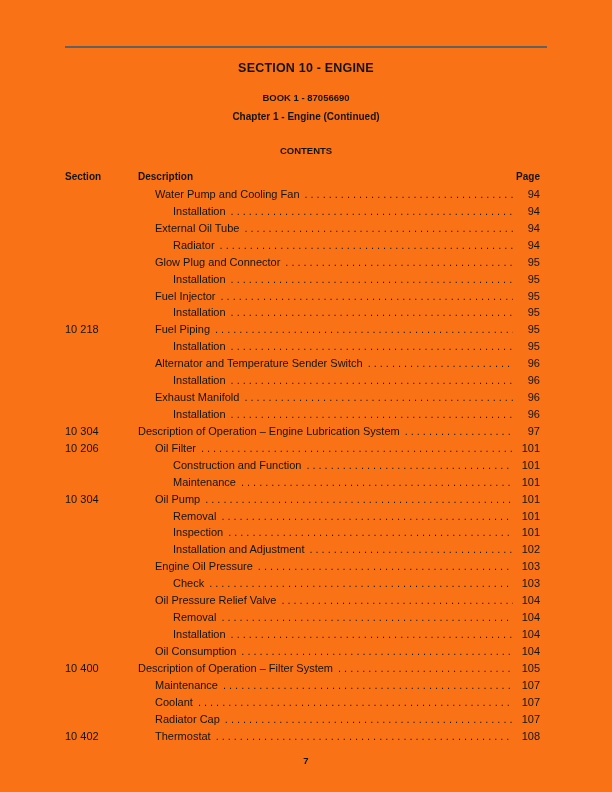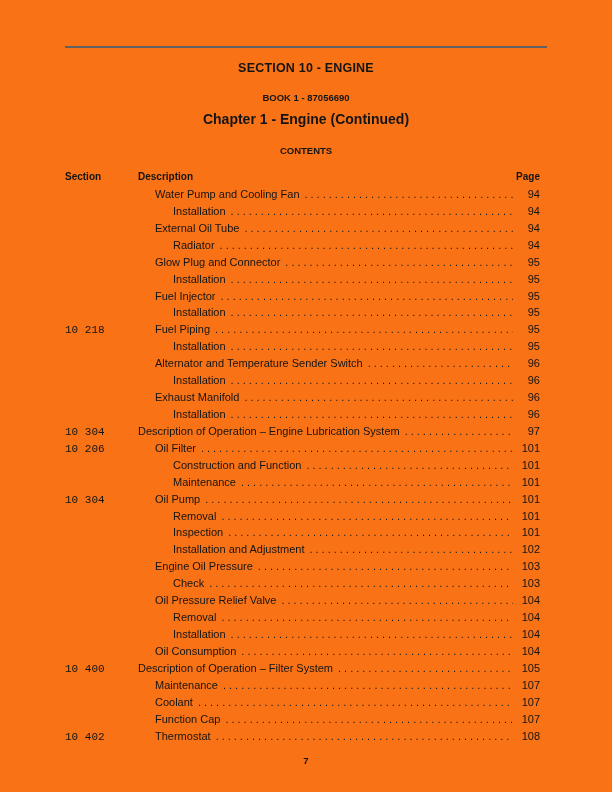--- a/index.html
+++ b/index.html
@@ -17,21 +17,21 @@
   }
   .top-rule {
     position: absolute;
     left: 65px; top: 46px;
     width: 482px; height: 2px;
     background: #616161;
   }
   .centered { position: absolute; left: 0; width: 100%; text-align: center; }
   .h-section  { top: 61px;  font-size: 12.5px; font-weight: bold; letter-spacing: 0.2px; }
   .h-book     { top: 92px;  font-size: 9.5px;  font-weight: bold; }
-  .h-chapter  { top: 111px; font-size: 14px;   font-weight: bold; }
+  .h-chapter  { top: 111px; font-size: 10px;   font-weight: bold; }
   .h-contents { top: 145px; font-size: 9.5px;  font-weight: bold; }
 
   .toc-head {
     position: absolute;
     left: 65px; top: 171px;
     width: 475px;
     display: flex;
     font-size: 10px; font-weight: bold;
     line-height: 11px;
   }
@@ -45,21 +45,21 @@
     width: 475px;
     font-size: 11px;
   }
   .toc-row {
     display: flex;
     align-items: baseline;
     height: 16.93px;
     line-height: 16.93px;
     white-space: nowrap;
   }
-  .toc-row .col-sec { flex: none; width: 73px; font-family: Liberation Mono, monospace; }
+  .toc-row .col-sec { flex: none; width: 73px; }
   .toc-row .label { flex: none; white-space: nowrap; }
   .indent-0 { padding-left: 0; }
   .indent-1 { padding-left: 17px; }
   .indent-2 { padding-left: 35px; }
   .dots {
     flex: 1;
     overflow: hidden;
     white-space: nowrap;
     letter-spacing: 3px;
     margin: 0 3px 0 5px;
@@ -272,21 +272,21 @@
         <span class="col-page">107</span>
       </div>
       <div class="toc-row">
         <span class="col-sec"></span>
         <span class="label indent-1">Coolant</span>
         <span class="dots">................................................................................................................................................................</span>
         <span class="col-page">107</span>
       </div>
       <div class="toc-row">
         <span class="col-sec"></span>
-        <span class="label indent-1">Function Cap</span>
+        <span class="label indent-1">Radiator Cap</span>
         <span class="dots">................................................................................................................................................................</span>
         <span class="col-page">107</span>
       </div>
       <div class="toc-row">
         <span class="col-sec">10 402</span>
         <span class="label indent-1">Thermostat</span>
         <span class="dots">................................................................................................................................................................</span>
         <span class="col-page">108</span>
       </div>
     </div>

